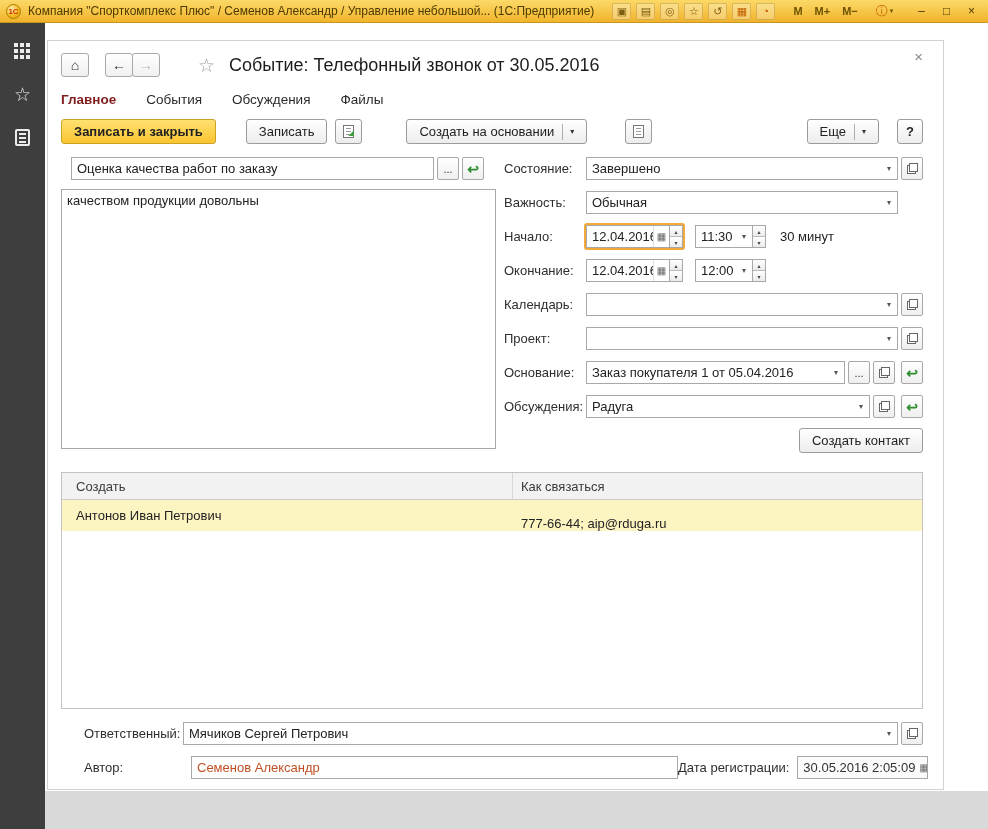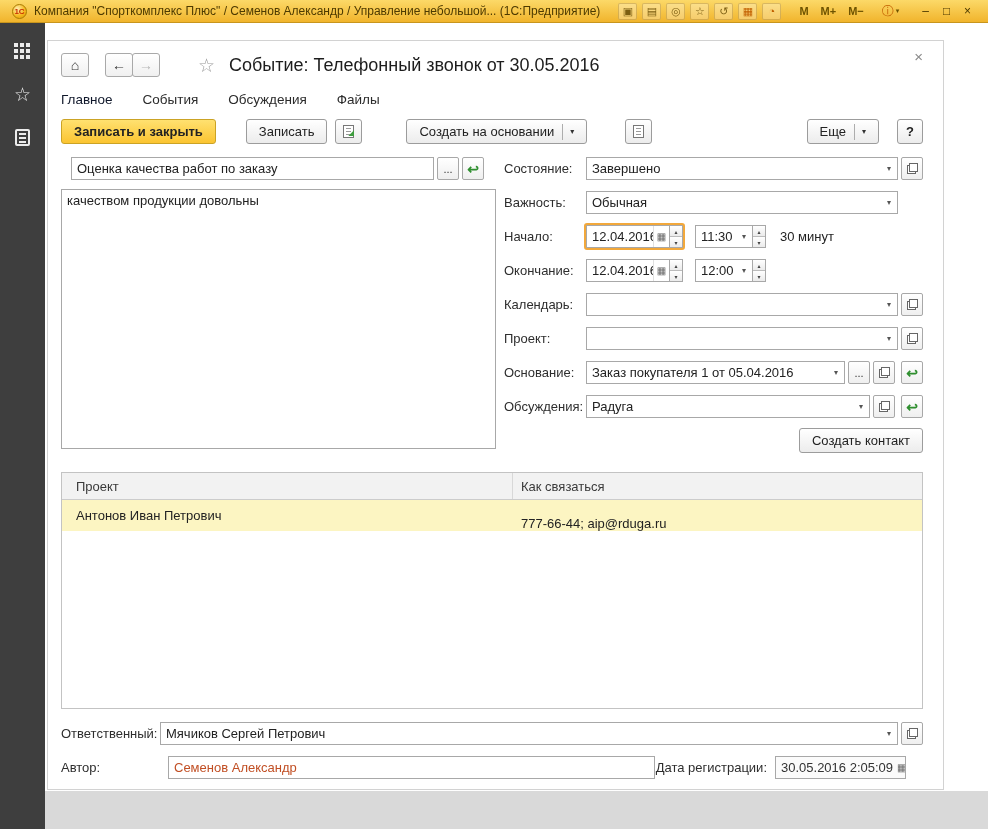--- a/index.html
+++ b/index.html
@@ -1,21 +1,21 @@
 <!DOCTYPE html>
 <html><head>
 <meta charset="utf-8">
 <style>
   * { margin:0; padding:0; box-sizing:border-box; }
   html,body { width:988px; height:829px; }
   body { font-family:"Liberation Sans", sans-serif; font-size:13px; color:#222; background:#fff; overflow:hidden; }
   .window { width:988px; height:829px; display:flex; flex-direction:column; }
 
   
-  .titlebar { flex:0 0 23px; background:linear-gradient(#fcd968,#f1b42c); border-bottom:1px solid #c8951d; display:flex; align-items:center; padding:0 12px; gap:4px; }
+  .titlebar { flex:0 0 23px; background:linear-gradient(#fcd968,#f1b42c); border-bottom:1px solid #c8951d; display:flex; align-items:center; padding:0 6px; gap:4px; }
   .logo { width:15px; height:15px; flex:0 0 15px; border-radius:50%; background:radial-gradient(circle at 35% 30%, #ffedb0, #f6bb22 55%, #dd9600); border:1px solid #a97c00; color:#c92f00; font-size:8px; font-weight:bold; display:flex; align-items:center; justify-content:center; }
   .tb-title { font-size:12px; color:#4d3a00; margin-left:3px; white-space:nowrap; }
   .spacer { flex:1; }
   .tb-ics { display:flex; gap:5px; margin-left:14px; align-items:center; }
   .tb-ic { width:19px; height:17px; border-radius:2px; background:rgba(255,255,255,.28); border:1px solid rgba(150,110,20,.35); color:#7c5e12; font-size:11px; display:flex; align-items:center; justify-content:center; }
   .tb-ic.orange { color:#c26000; }
   .tb-mem { font-size:11px; font-weight:bold; color:#6e5300; padding:0 4px; }
   .mlm { margin-left:10px; }
   .tb-info { display:flex; align-items:center; gap:2px; color:#c26000; font-size:12px; padding:0 4px; margin:0 6px; }
   .tb-info .cdd { font-size:7px; color:#6e5300; }
@@ -43,21 +43,21 @@
   .navbtn { width:28px; height:24px; border:1px solid #a9a9a9; border-radius:3px; background:linear-gradient(#ffffff,#f0f0f0); display:flex; align-items:center; justify-content:center; font-size:14px; color:#333; }
   .navgroup { display:flex; margin-left:16px; }
   .navgroup .navbtn + .navbtn { margin-left:-1px; }
   .navbtn.disabled { color:#b8b8b8; }
   .fav-star { font-size:19px; color:#9b9b9b; margin:0 14px 0 38px; }
   .form-title { font-size:18px; color:#1d1d1d; white-space:nowrap; }
   .form-close { font-size:15px; color:#8a8a8a; align-self:flex-start; margin-top:-3px; }
 
   .tabs { display:flex; gap:30px; margin-top:9px; height:22px; align-items:center; }
   .tab { font-size:13.5px; color:#2b2b2b; }
-  .tab.active { color:#0f172a; font-weight:normal; }
+  .tab.active { color:#7f1d1d; font-weight:bold; }
 
   .cmdbar { display:flex; align-items:center; margin-top:8px; height:27px; }
   .btn { height:25px; border:1px solid #9c9c9c; border-radius:3px; background:linear-gradient(#ffffff,#ececec); padding:4px 12px; display:flex; align-items:center; font-size:13px; color:#222; white-space:nowrap; }
   .btn.primary { background:linear-gradient(#ffe170,#fbc431); border-color:#cba325; font-weight:bold; }
   .btn .dd { border-left:1px solid #adadad; margin-left:8px; padding-left:7px; height:16px; font-size:8px; color:#333; display:flex; align-items:center; }
   .btn.help { width:26px; padding:0; justify-content:center; font-weight:bold; }
   .icbtn { width:27px; height:25px; border:1px solid #9c9c9c; border-radius:3px; background:linear-gradient(#fff,#ececec); display:flex; align-items:center; justify-content:center; }
   .ic-page { width:11px; height:13px; border:1px solid #777; background:#fff; position:relative; display:block; }
   .ic-page::before { content:""; position:absolute; left:2px; top:2px; width:5px; height:1px; background:#9a9a9a; box-shadow:0 3px #9a9a9a,0 6px #9a9a9a; }
   .ic-page.arrow::after { content:""; position:absolute; right:-5px; bottom:-3px; border:4px solid transparent; border-left-color:#3f9e3f; transform:rotate(45deg); }
@@ -105,21 +105,21 @@
   .th2 { flex:1; padding-left:8px; }
   .trow { flex:0 0 27px; display:flex; background:#fcf5c2; }
   .td { display:flex; align-items:center; }
   .td1 { width:451px; flex:0 0 451px; padding-left:14px; }
   .td2 { flex:1; padding-left:8px;margin-top:16px; }
   .tbody { flex:1; background:#fff; }
 
   
   .brow { display:flex; align-items:center; height:23px; margin-top:13px; }
   .brow.mt11 { margin-top:11px; }
-  .blabel { width:99px; flex:0 0 99px; color:#2e2e2e; }
+  .blabel { width:99px; flex:0 0 99px; color:#2e2e2e;margin-left:23px; }
   .author-field { width:487px; flex:0 0 487px; color:#c14f24;margin-left:8px; }
   .reg-label { margin-left:auto; margin-right:8px; color:#2e2e2e; white-space:nowrap; }
   .reg-field { width:131px; flex:0 0 131px; margin-right:17px; background:#fbfbfb; color:#333; justify-content:flex-start; }
   .calico { font-size:10px; color:#666; margin-left:4px; }
 </style>
 </head>
 <body>
 
 <div class="window">
 
@@ -336,21 +336,21 @@
 
               <div class="frow end">
                 <span class="btn">Создать контакт</span>
               </div>
 
             </div>
           </div>
 
           <div class="tbl">
             <div class="thead">
-              <span class="th th1">Проект</span>
+              <span class="th th1">Создать</span>
               <span class="th th2">Как связаться</span>
             </div>
             <div class="trow">
               <span class="td td1">Антонов Иван Петрович</span>
               <span class="td td2">777-66-44; aip@rduga.ru</span>
             </div>
             <div class="tbody"></div>
           </div>
 
           <div class="brow">

